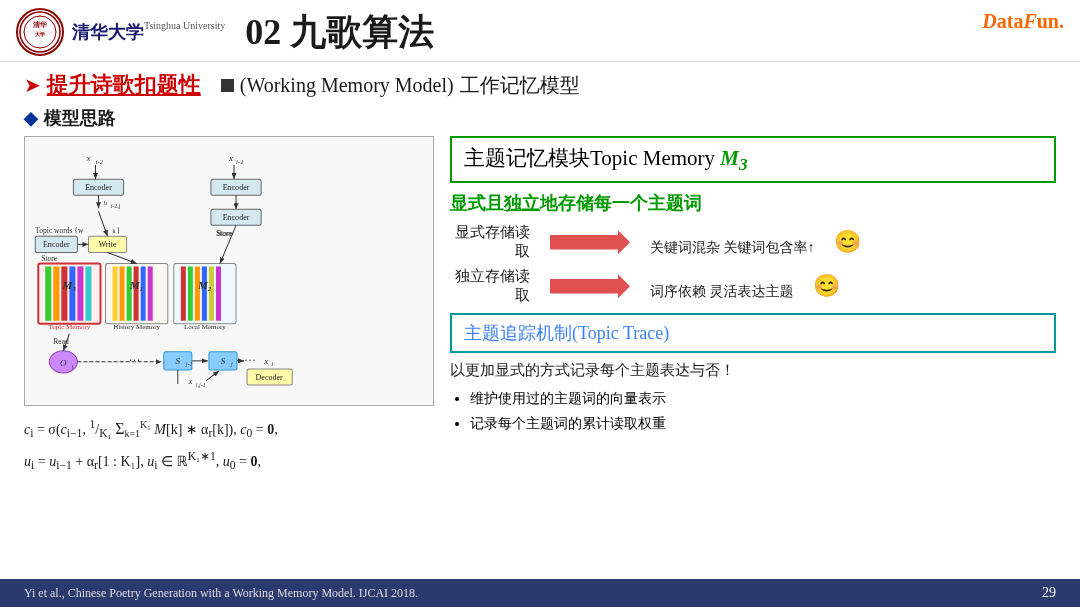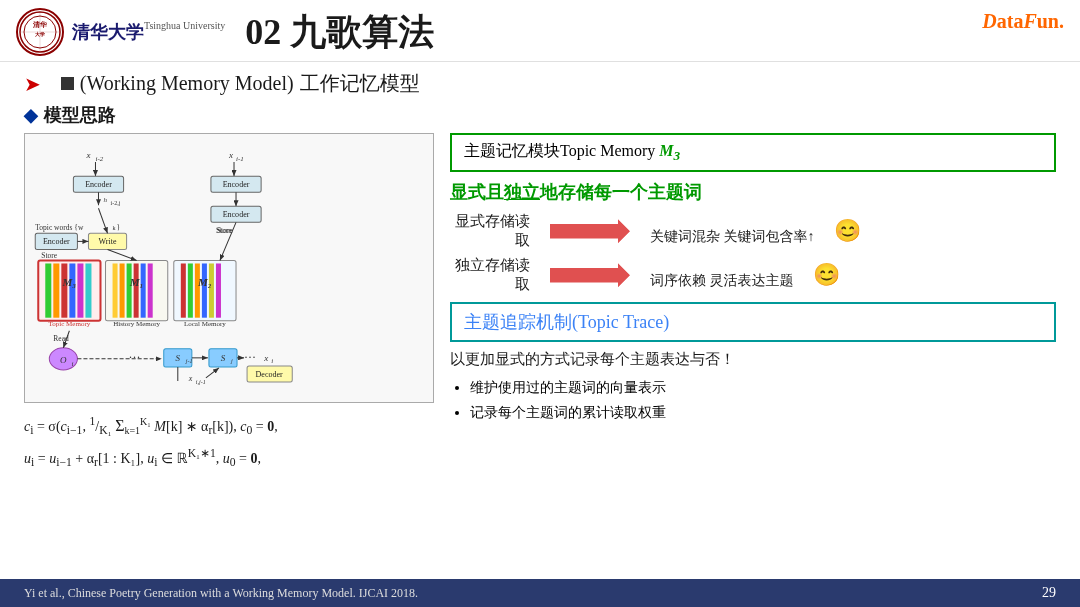--- a/index.html
+++ b/index.html
@@ -154,21 +154,21 @@
       margin-bottom: 2px;
     }
 
     
     .topic-memory-box {
       border: 2px solid #009900;
       padding: 6px 12px;
       margin-bottom: 8px;
     }
     .topic-memory-title {
-      font-size: 16px;
+      font-size: 21px;
       color: #000;
     }
 
     .explicit-line {
       font-size: 18px;
       color: #009900;
       font-weight: bold;
       margin-bottom: 8px;
     }
 
@@ -271,20 +271,21 @@
       <span style="font-style:italic;">D</span>ata<span style="font-style:italic;">F</span>un.
     </span>
   </div>
 </div>
 
 <div class="main-content">
 
   <div class="section-header">
     <div class="arrow-item">
       <span style="color:#cc0000; font-size:20px;">➤</span>
+      <span class="section-title-cn">提升诗歌扣题性</span>
     </div>
     <div style="display:flex;align-items:center;gap:6px;">
       <span style="display:inline-block;width:13px;height:13px;background:#333;"></span>
       <span class="working-memory">(Working Memory Model)</span>
       <span class="working-memory">工作记忆模型</span>
     </div>
   </div>
 
   <div class="model-thought">
     <span class="diamond">◆</span>

